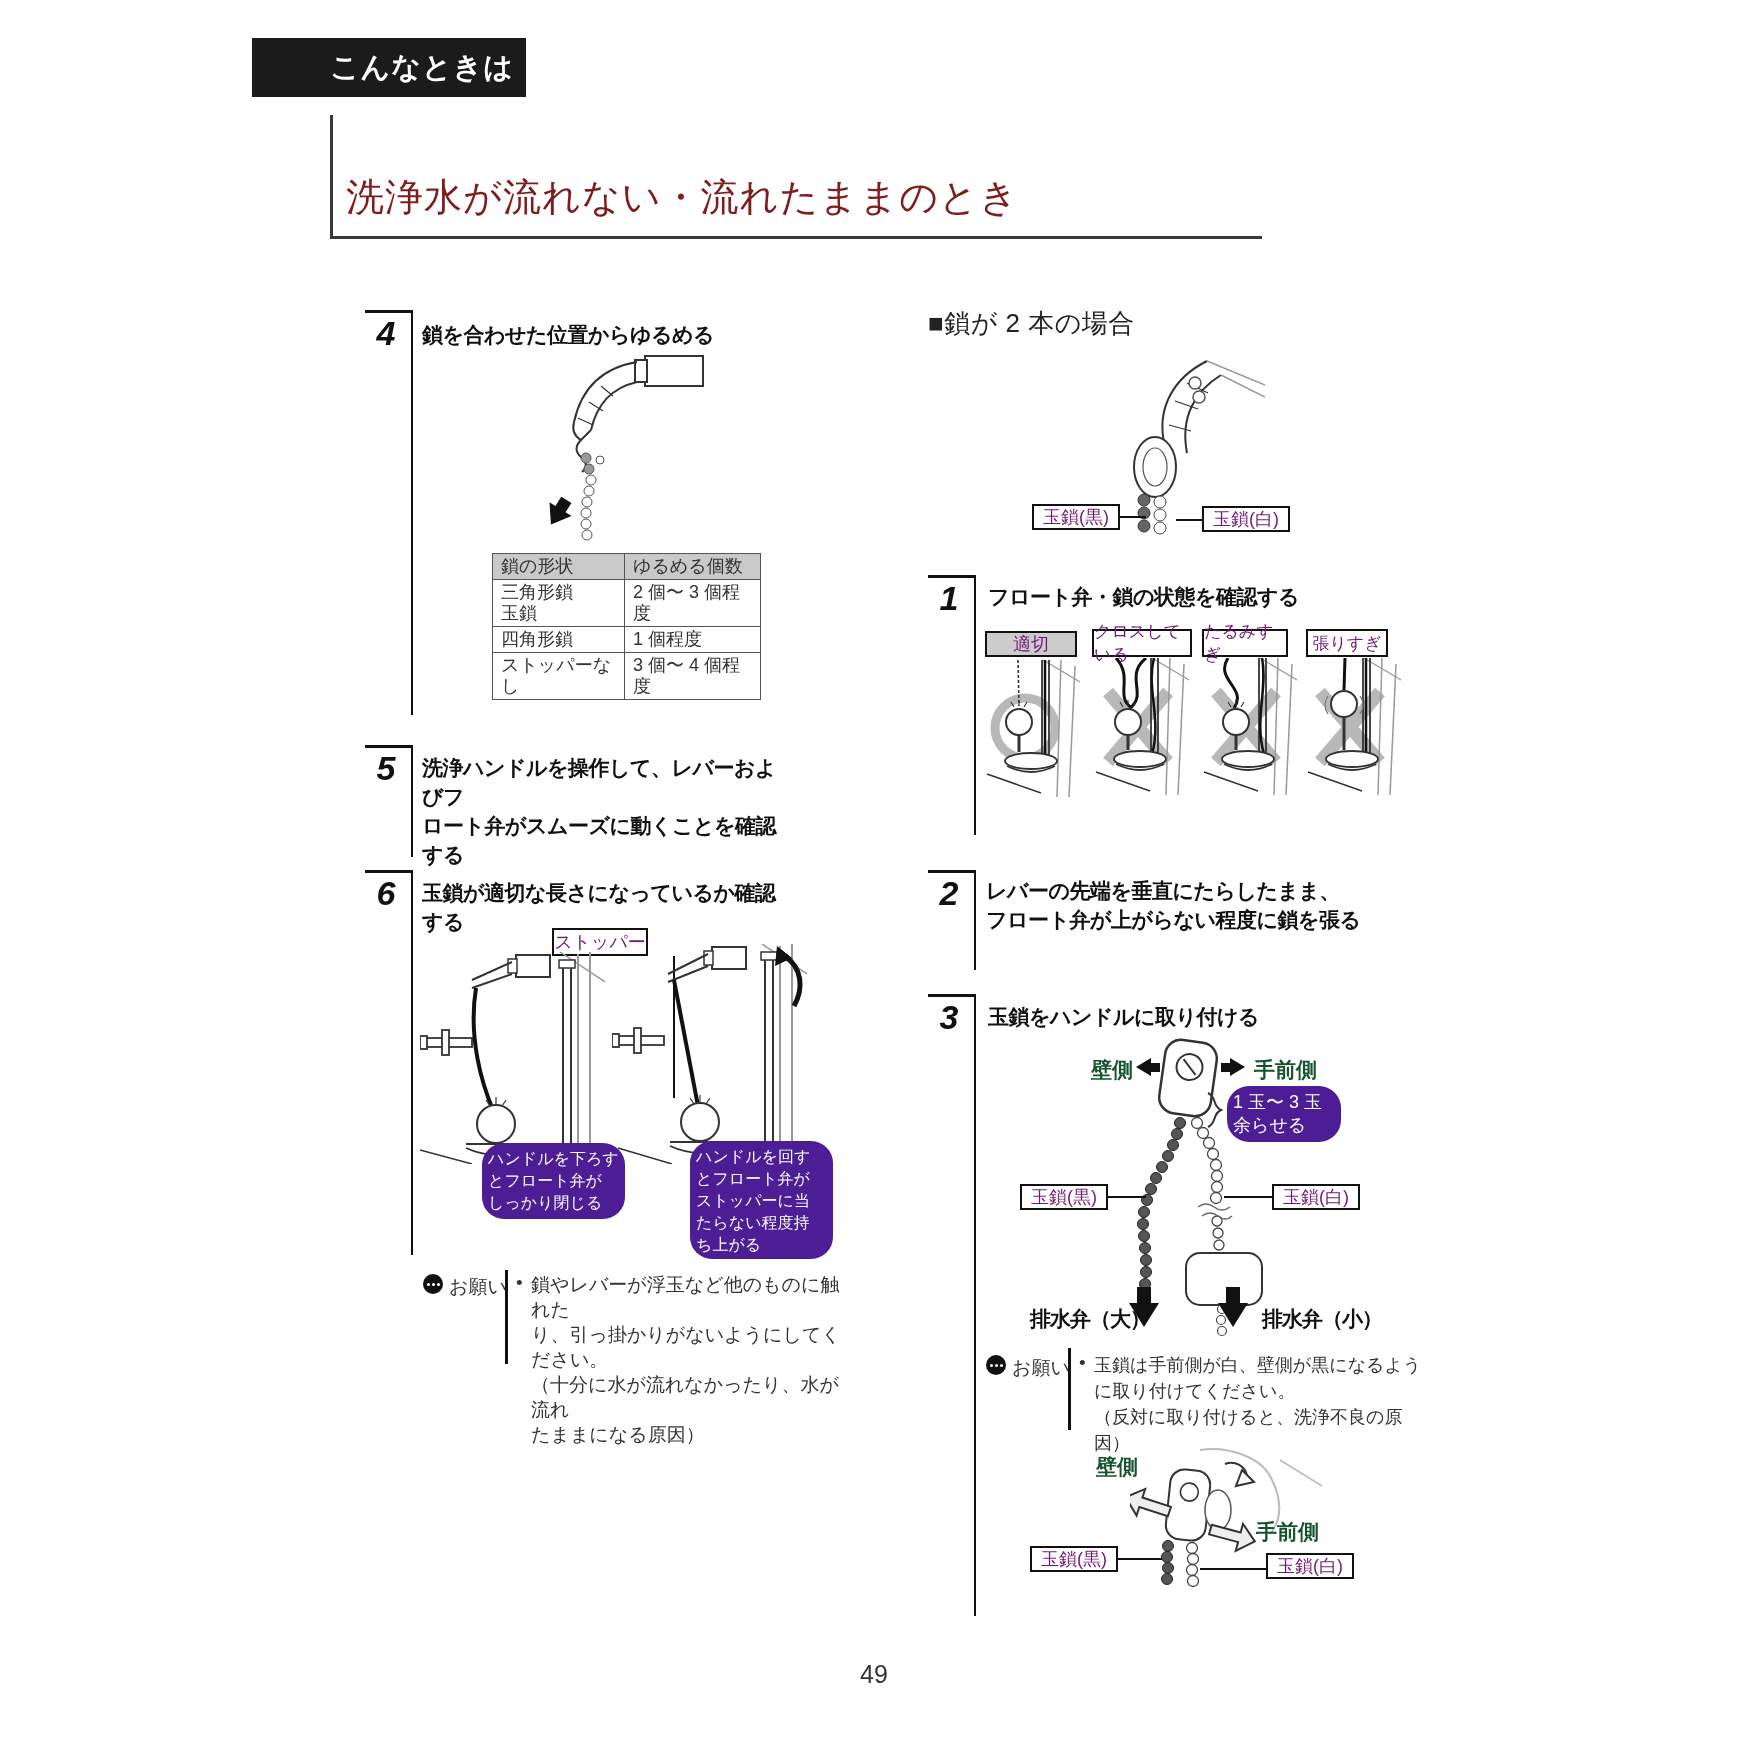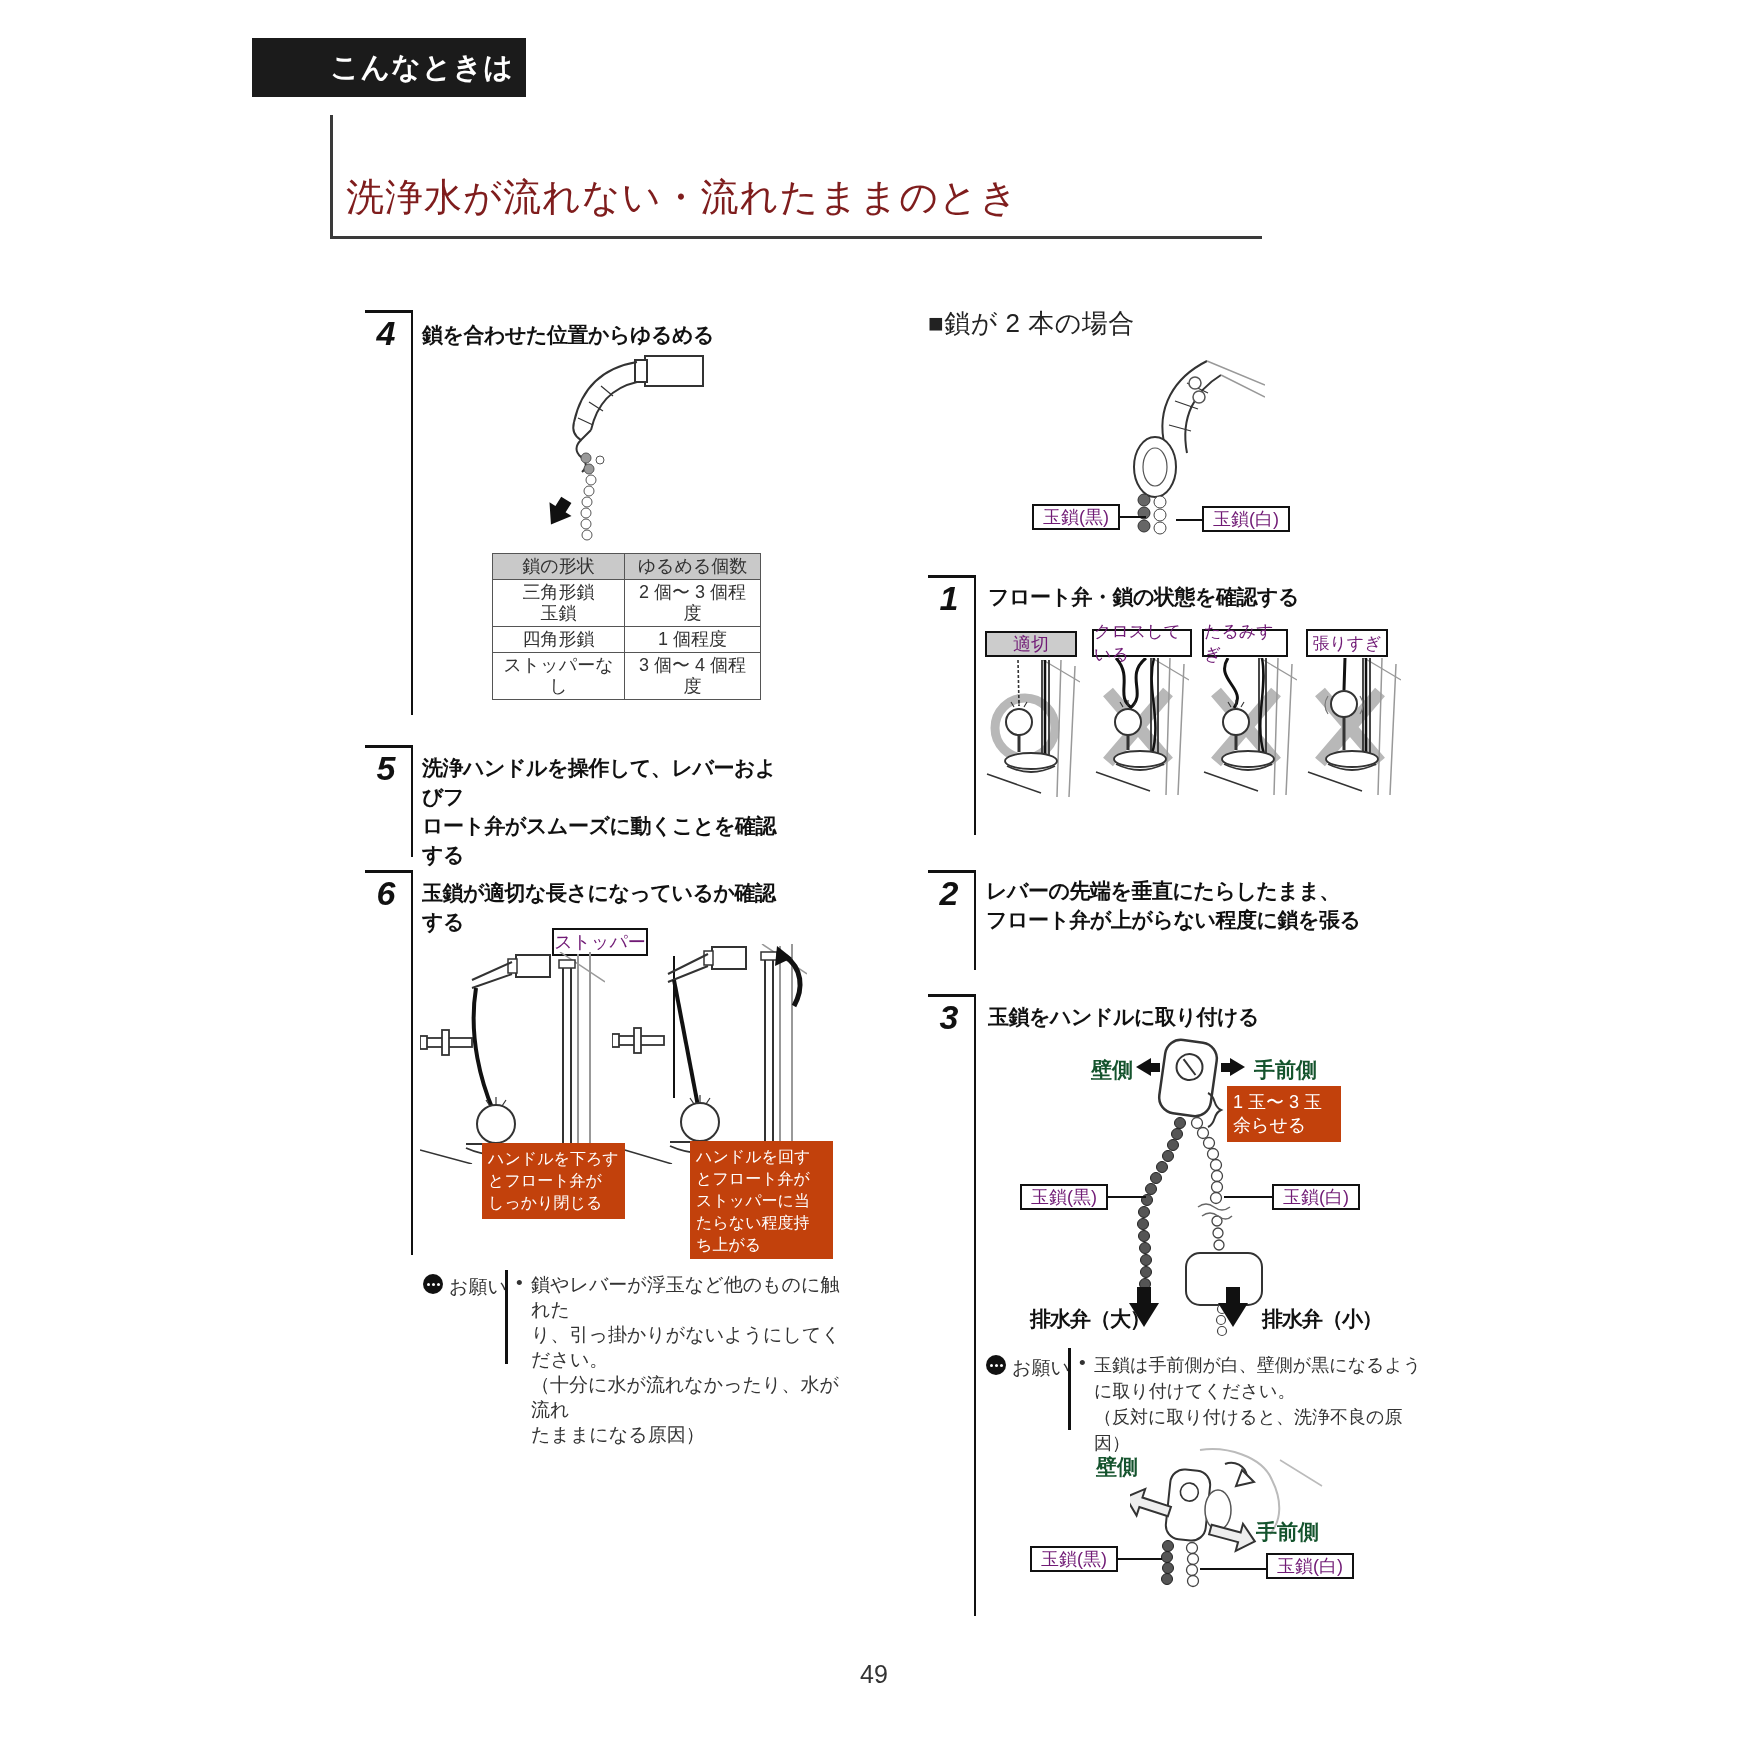--- a/index.html
+++ b/index.html
@@ -15,31 +15,31 @@
   .title-hline{left:330px;top:236px;width:932px;height:3px;background:#3a3a3a;}
   .main-title{left:346px;top:172px;font-size:38px;letter-spacing:1px;color:#7f1d1d;}
   
   .hline{height:3px;background:#111;width:46px;}
   .vline{width:2px;background:#111;}
   .stepnum{font-style:italic;font-weight:bold;font-size:34px;color:#111;width:40px;text-align:center;}
   .steptitle{font-weight:bold;font-size:21px;line-height:29px;letter-spacing:-0.5px;white-space:pre-line;color:#111;}
   .sectiontitle{font-size:26px;letter-spacing:0.5px;color:#222;}
   
   table.lt{border-collapse:collapse;font-size:18px;color:#333;}
-  table.lt th,table.lt td{border:1.5px solid #555;padding:2px 8px;text-align:center;font-weight:normal;
+  table.lt th,table.lt td{border:1.5px solid #555;padding:2px 8px;text-align:left;font-weight:normal;
           white-space:pre-line;line-height:21px;}
   table.lt th{background:#c9c9c9;}
   
   .lblbox{border:2px solid #111;background:#fff;display:flex;align-items:center;justify-content:center;
           font-size:18px;color:#701a75;box-sizing:border-box;}
   .lblbox.gray{background:#ccc;}
   .connector{height:2px;background:#111;}
   
-  .callout{background:#c2410c;color:#fff;font-size:16px;line-height:22px;padding:5px 6px;
-           white-space:pre-line;box-sizing:border-box;}
+  .callout{background:#4c1d95;color:#fff;font-size:16px;line-height:22px;padding:5px 6px;
+           white-space:pre-line;box-sizing:border-box;border-radius:22px;}
   
   .note-icon{width:20px;height:20px;border-radius:50%;background:#111;}
   .note-icon i{position:absolute;left:4px;top:9px;width:3px;height:3px;border-radius:50%;background:#fff;
                box-shadow:5px 0 0 #fff,10px 0 0 #fff;}
   .note-label{font-size:19px;color:#333;}
   .note-vline{width:3px;background:#111;}
   .note-text{font-size:19px;line-height:25px;color:#333;white-space:pre-line;}
   .bullet{font-size:19px;color:#333;}
   
   .tri-l{width:0;height:0;border-top:9px solid transparent;border-bottom:9px solid transparent;border-right:15px solid #111;}

